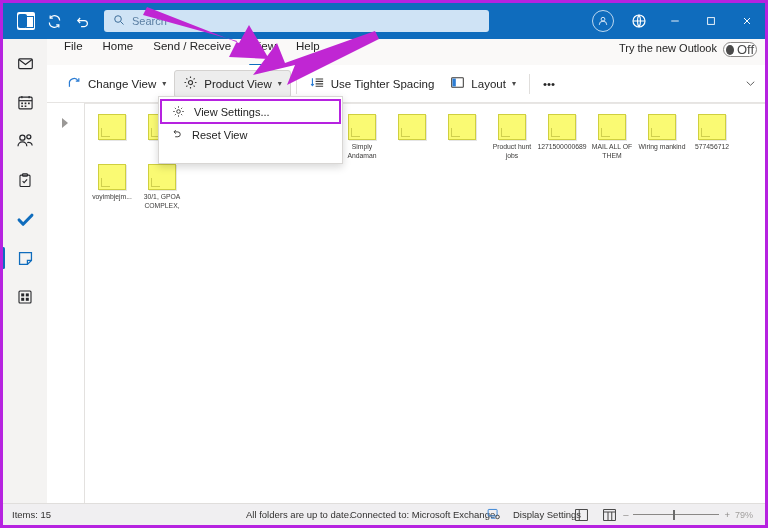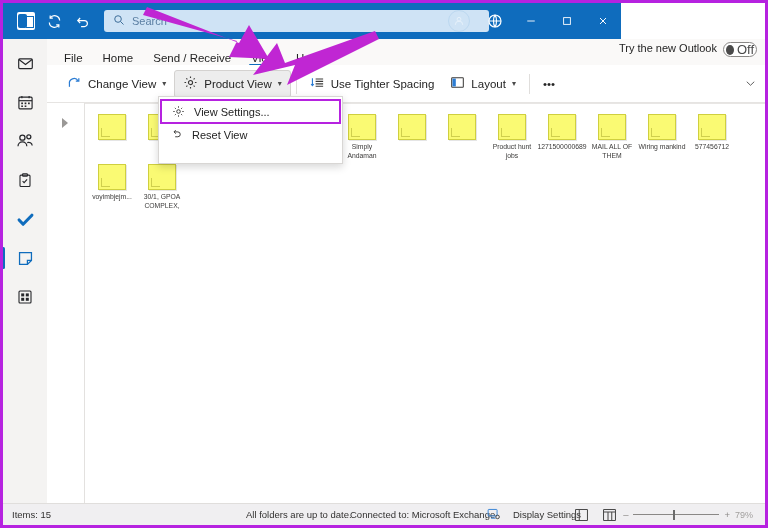--- a/index.html
+++ b/index.html
@@ -13,21 +13,21 @@
     position: relative;
     width: 768px; height: 528px;
     border: 3px solid #b622e0;
     background: #ffffff;
     overflow: hidden;
   }
 
   
   .titlebar {
     position: absolute; left: 0; top: 0;
-    width: 618px; height: 36px;
+    width: 762px; height: 36px;
     background: #0f6cbd;
     display: flex; align-items: center;
   }
   .tb-left { display: flex; align-items: center; padding-left: 10px; gap: 2px; }
   .tb-icon {
     width: 26px; height: 26px;
     display: flex; align-items: center; justify-content: center;
     color: #ffffff;
   }
   .outlook-logo {
@@ -110,21 +110,21 @@
   }
   .tabs {
     position: absolute; left: 0; top: 0;
     height: 26px; width: 718px;
     display: flex; align-items: center;
     padding-left: 8px; gap: 2px;
     background: #faf9f8;
   }
   .tab {
     height: 24px; padding: 15px 9px;
-    display: flex; align-items: flex-start;
+    display: flex; align-items: flex-end;
     font-size: 11.5px; color: #242424;
     position: relative;
   }
   .tab.active::after {
     content: "";
     position: absolute; left: 7px; right: 7px; bottom: 1px;
     height: 2px; background: #0f6cbd; border-radius: 1px;
   }
   .try-new {
     position: absolute; right: 8px; top: 3px;

